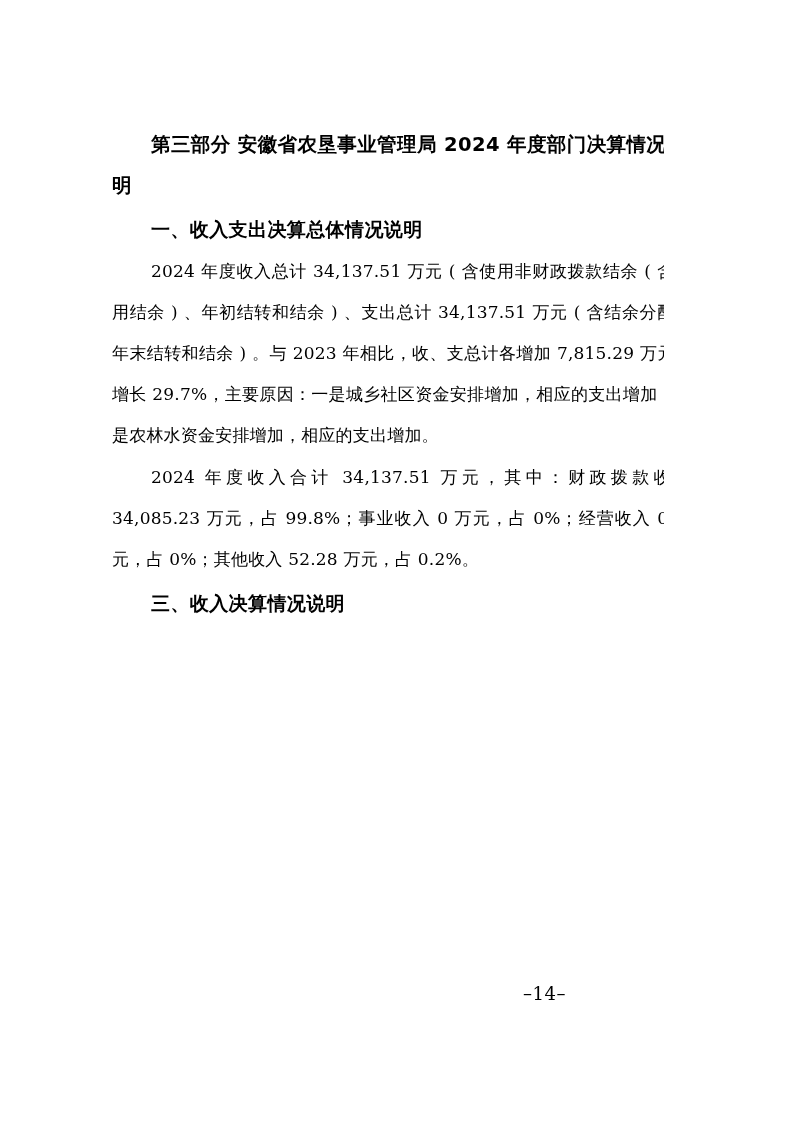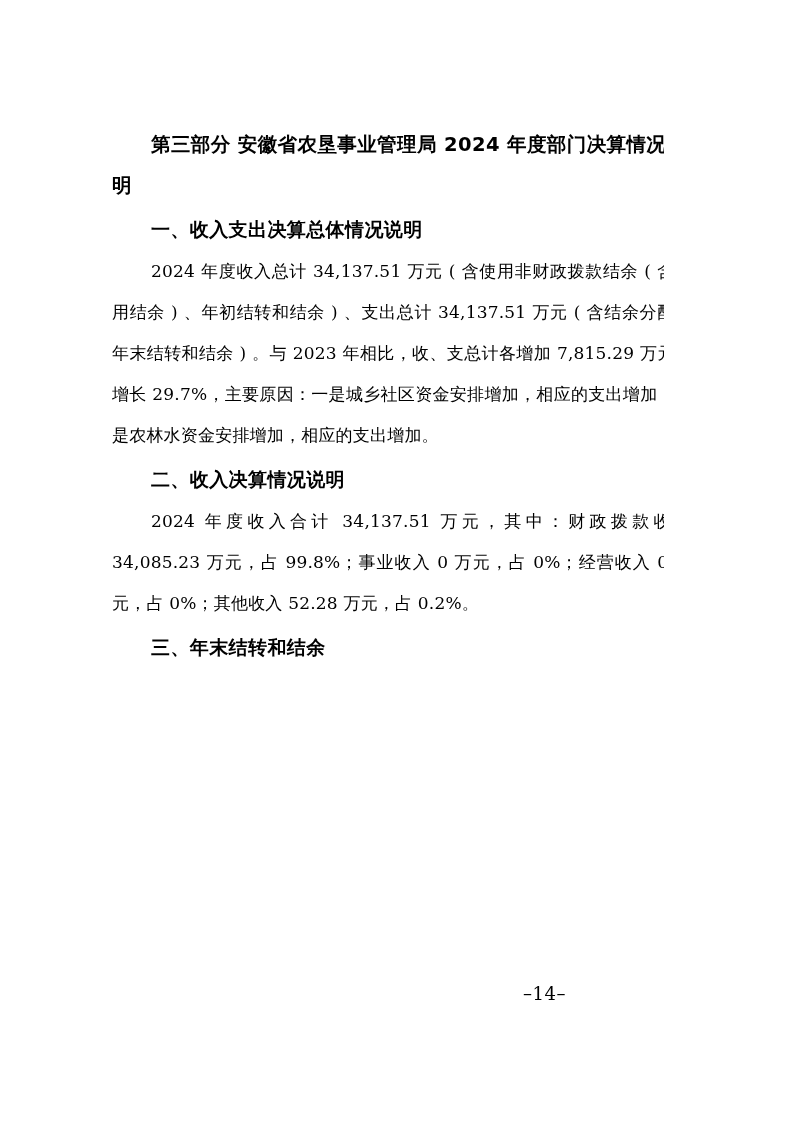--- a/index.html
+++ b/index.html
@@ -62,22 +62,21 @@
 <body>
 
 <div class="page">
   <div class="content">
 
     <div class="doc-title">第三部分 安徽省农垦事业管理局 2024 年度部门决算情况说明</div>
 
     <div class="heading">一、收入支出决算总体情况说明</div>
     <div class="para">2024 年度收入总计 34,137.51 万元 ( 含使用非财政拨款结余 ( 含专用结余 ) 、年初结转和结余 ) 、支出总计 34,137.51 万元 ( 含结余分配、年末结转和结余 ) 。与 2023 年相比，收、支总计各增加 7,815.29 万元，增长 29.7%，主要原因：一是城乡社区资金安排增加，相应的支出增加；二是农林水资金安排增加，相应的支出增加。</div>
 
-    <div class="heading">二、收入决算情况说明</div>
     <div class="para">2024 年度收入合计 34,137.51 万元，其中：财政拨款收入 34,085.23 万元，占 99.8%；事业收入 0 万元，占 0%；经营收入 0 万元，占 0%；其他收入 52.28 万元，占 0.2%。</div>
 
-    <div class="heading">三、年末结转和结余</div>
+    <div class="heading">三、收入决算情况说明</div>
 
 
   </div>
 
   <div class="page-number">–14–</div>
 </div>
 
 </body></html>

